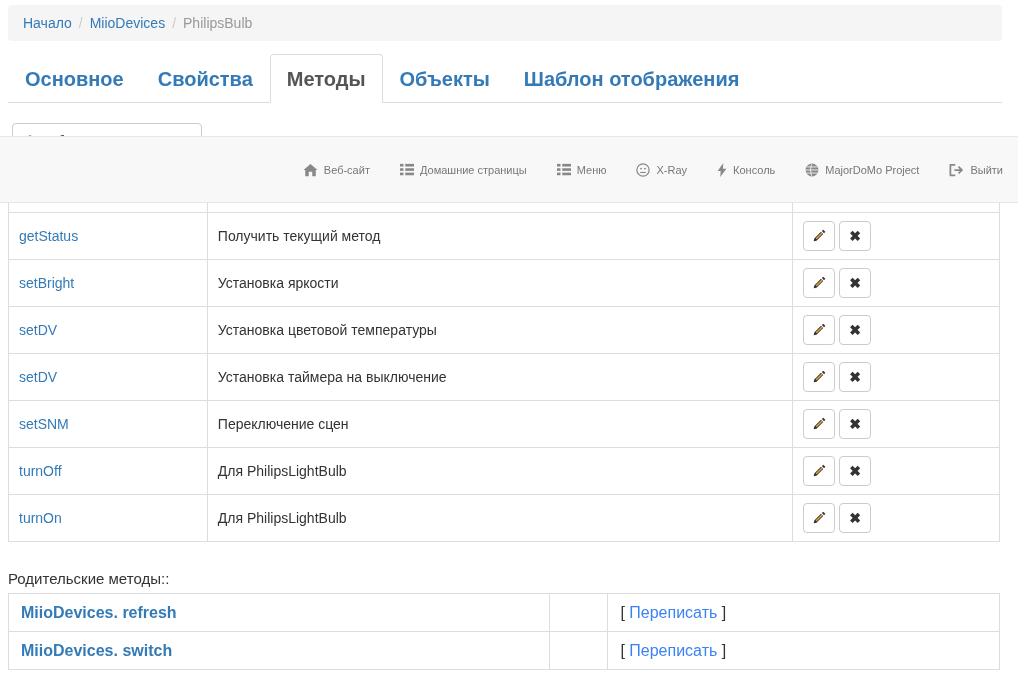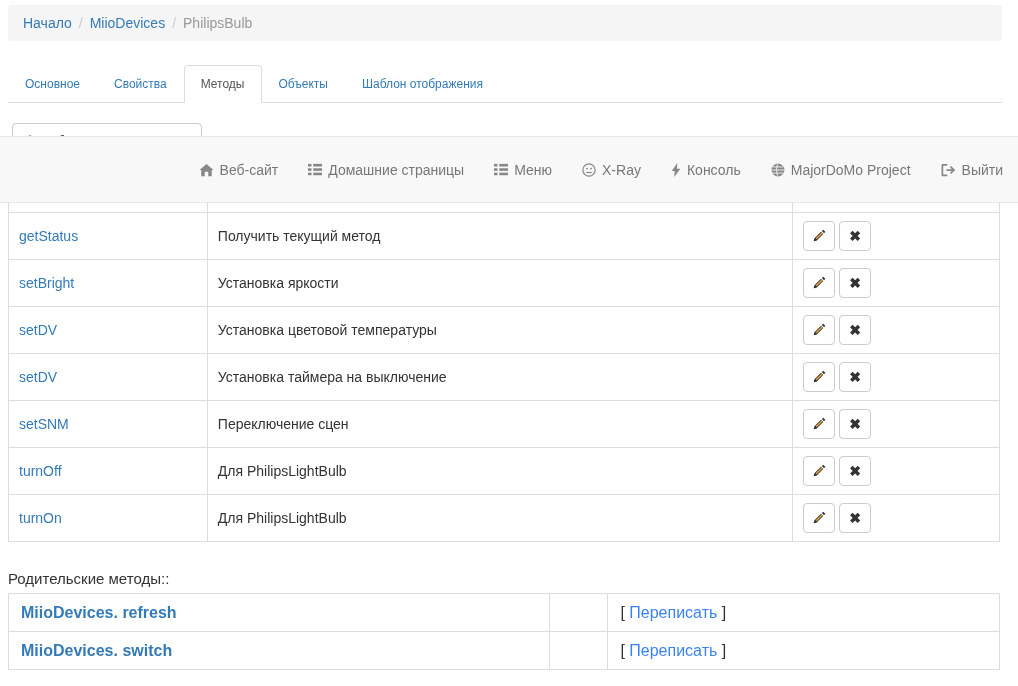--- a/index.html
+++ b/index.html
@@ -32,29 +32,30 @@
   
   .tabs {
     position: absolute;
     left: 8px; top: 65px;
     width: 994px; height: 38px;
     border-bottom: 1px solid #dddddd;
     display: flex; align-items: flex-end;
   }
   .tab {
     padding: 10px 16px 9px 16px;
-    font-size: 12px;
+    font-size: 20px;
     line-height: 1.42;
     color: #337ab7;
     text-decoration: none;
     border: 1px solid transparent;
     border-radius: 4px 4px 0 0;
     margin-bottom: -1px;
     cursor: pointer;
     white-space: nowrap;
+    font-weight: bold;
   }
   .tab.active {
     color: #555555;
     background: #ffffff;
     border-color: #dddddd #dddddd #ffffff;
     cursor: default;
   }
 
   
   .add-btn {
@@ -84,21 +85,21 @@
     border-bottom: 1px solid #e7e7e7;
     display: flex; align-items: center;
     justify-content: flex-end;
     overflow: hidden;
     z-index: 20;
   }
   .nav-item {
     display: flex; align-items: center;
     color: #777777;
     text-decoration: none;
-    font-size: 14px;
+    font-size: 11px;
     padding: 0 15px;
     white-space: nowrap;
     cursor: pointer;
   }
   .nav-item .nav-ico {
     margin-right: 6px;
     display: inline-flex;
     align-items: center;
     color: #888888;
   }

